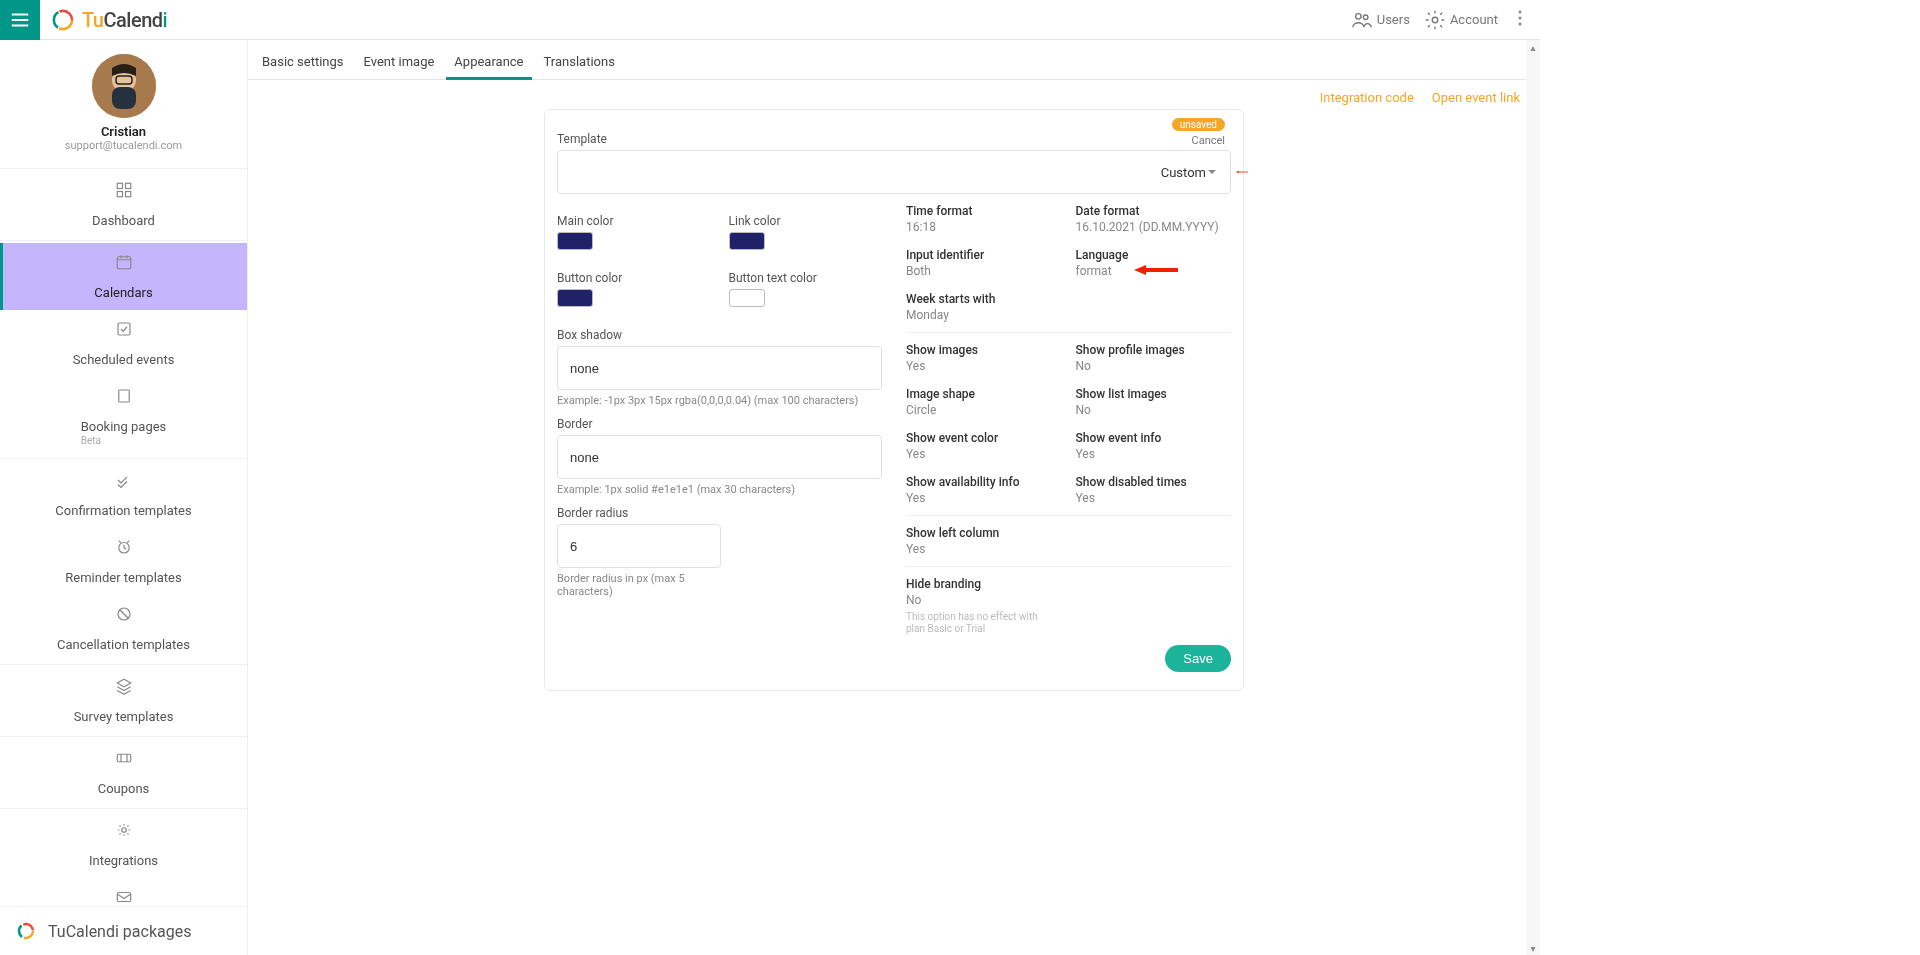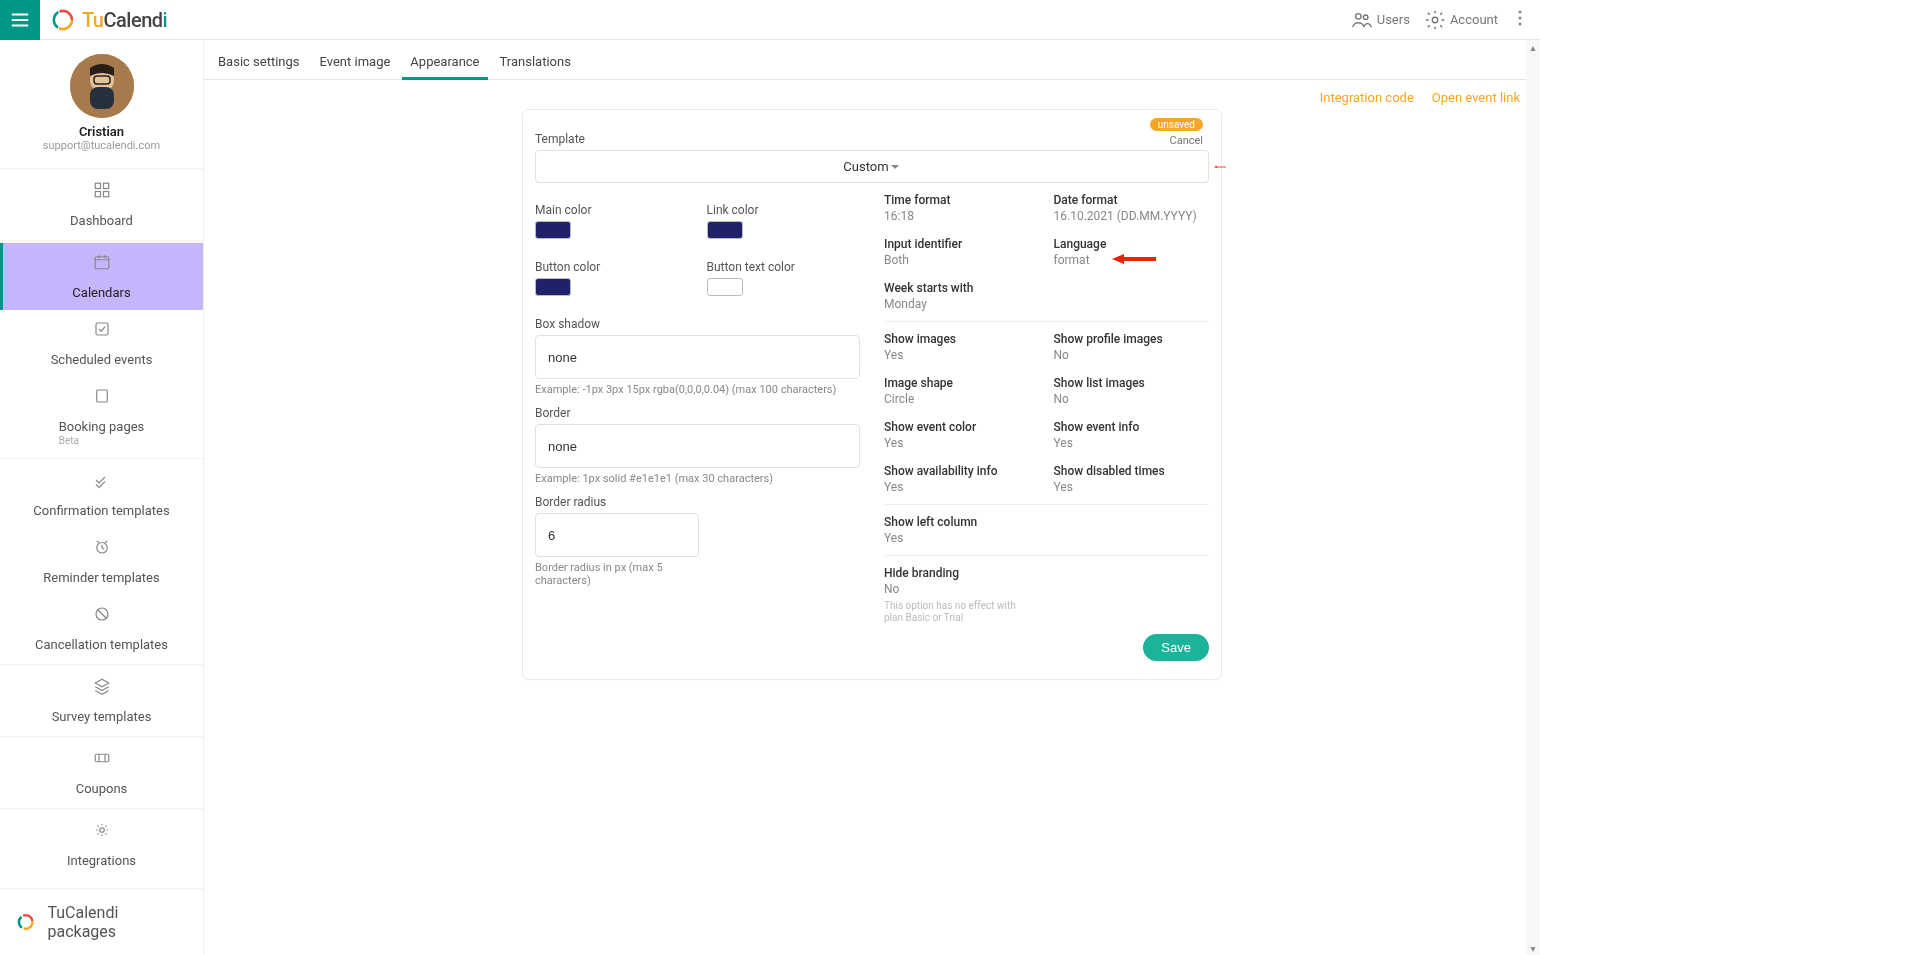--- a/index.html
+++ b/index.html
@@ -16,21 +16,21 @@
   .logo-calend { color: #444; }
   .logo-i { color: #009688; }
   .header-spacer { flex: 1; }
   .header-right { display: flex; align-items: center; gap: 14px; padding-right: 12px; color: #777; }
   .header-link { display: flex; align-items: center; gap: 4px; cursor: pointer; font-size: 13px; }
   .header-link svg { width: 22px; height: 22px; stroke: #777; fill: none; stroke-width: 1.5; }
   .kebab { cursor: pointer; }
   
   .body { display: flex; flex: 1; min-height: 0; }
   
-  .sidebar { width: 204px; border-right: 1px solid #efefef; display: flex; flex-direction: column; }
+  .sidebar { width: 248px; border-right: 1px solid #efefef; display: flex; flex-direction: column; }
   .profile { display: flex; flex-direction: column; align-items: center; padding: 14px 0 8px; }
   .avatar { width: 64px; height: 64px; border-radius: 50%; background: radial-gradient(circle at 30% 30%, #e8c9a6, #b68b5a); display:flex; align-items:center; justify-content:center; overflow:hidden; }
   .avatar svg { width: 64px; height: 64px; }
   .profile-name { font-size: 13px; font-weight: 600; color: #222; margin-top: 6px; }
   .profile-email { font-size: 11px; color: #999; }
   .nav { flex: 1; margin-top: 6px; overflow-y: auto; }
   .nav-item { display: flex; align-items: center; gap: 14px; padding: 10px 16px; color: #555; cursor: pointer; font-size: 13px; position: relative; flex-direction: column; }
   .nav-item svg { width: 18px; height: 18px; stroke: #888; fill: none; stroke-width: 1.6; }
   .nav-item.active { background: #c4b5fd; color: #222; }
   .nav-item.active::before { content: ""; position: absolute; left: 0; top: 0; bottom: 0; width: 3px; background: #009688; }
@@ -46,21 +46,21 @@
   .tab { padding-bottom: 10px; cursor: pointer; color: #444; position: relative; }
   .tab.active::after { content: ""; position: absolute; left: -8px; right: -8px; bottom: -1px; height: 3px; background: #009688; }
   .action-links { display: flex; justify-content: flex-end; gap: 18px; padding: 10px 20px 0 0; font-size: 13px; }
   .action-links span { color: #F5A623; cursor: pointer; }
   .content-area { flex: 1; overflow: auto; padding: 4px 20px 30px 20px; }
   .card { max-width: 700px; margin: 0 auto; background: #fff; border: 1px solid #ece9e9; border-radius: 6px; padding: 12px 12px 18px 12px; position: relative; box-shadow: 0 1px 2px rgba(0,0,0,0.02); }
   .card-topright { position: absolute; right: 18px; top: 8px; display:flex; flex-direction:column; align-items:flex-end; gap:3px; }
   .badge-unsaved { background: #F5A623; color: #fff; font-size: 10px; padding: 1px 8px; border-radius: 9px; }
   .cancel-link { font-size: 11px; color: #777; cursor: pointer; }
   .field-label { font-size: 12px; color: #555; margin-top: 10px; margin-bottom: 4px; display: block; }
-  .select { border: 1px solid #e1e1e1; border-radius: 4px; height: 33px; display: flex; align-items: center; justify-content: center; padding: 0 12px; cursor: pointer; font-size: 13px; color: #333; }
+  .select { border: 1px solid #e1e1e1; border-radius: 4px; height: 44px; display: flex; align-items: center; justify-content: flex-end; padding: 0 12px; cursor: pointer; font-size: 13px; color: #333; }
   .select svg { width: 12px; height: 12px; fill: #888; }
   .two-col { display: flex; gap: 24px; margin-top: 10px; }
   .left, .right { flex: 1; min-width: 0; }
   .form-grid { display: grid; grid-template-columns: 1fr 1fr; gap: 8px 18px; }
   .swatch { width: 36px; height: 18px; border: 1px solid #bbb; border-radius: 3px; display: inline-block; }
   .swatch.navy { background: #1f2269; }
   .swatch.white { background: #fff; }
   .text-input { border: 1px solid #e1e1e1; border-radius: 4px; height: 44px; padding: 0 12px; width: 100%; font-size: 13px; color: #333; }
   .text-input.small { width: 164px; }
   .helper { font-size: 11px; color: #888; margin-top: 4px; }

